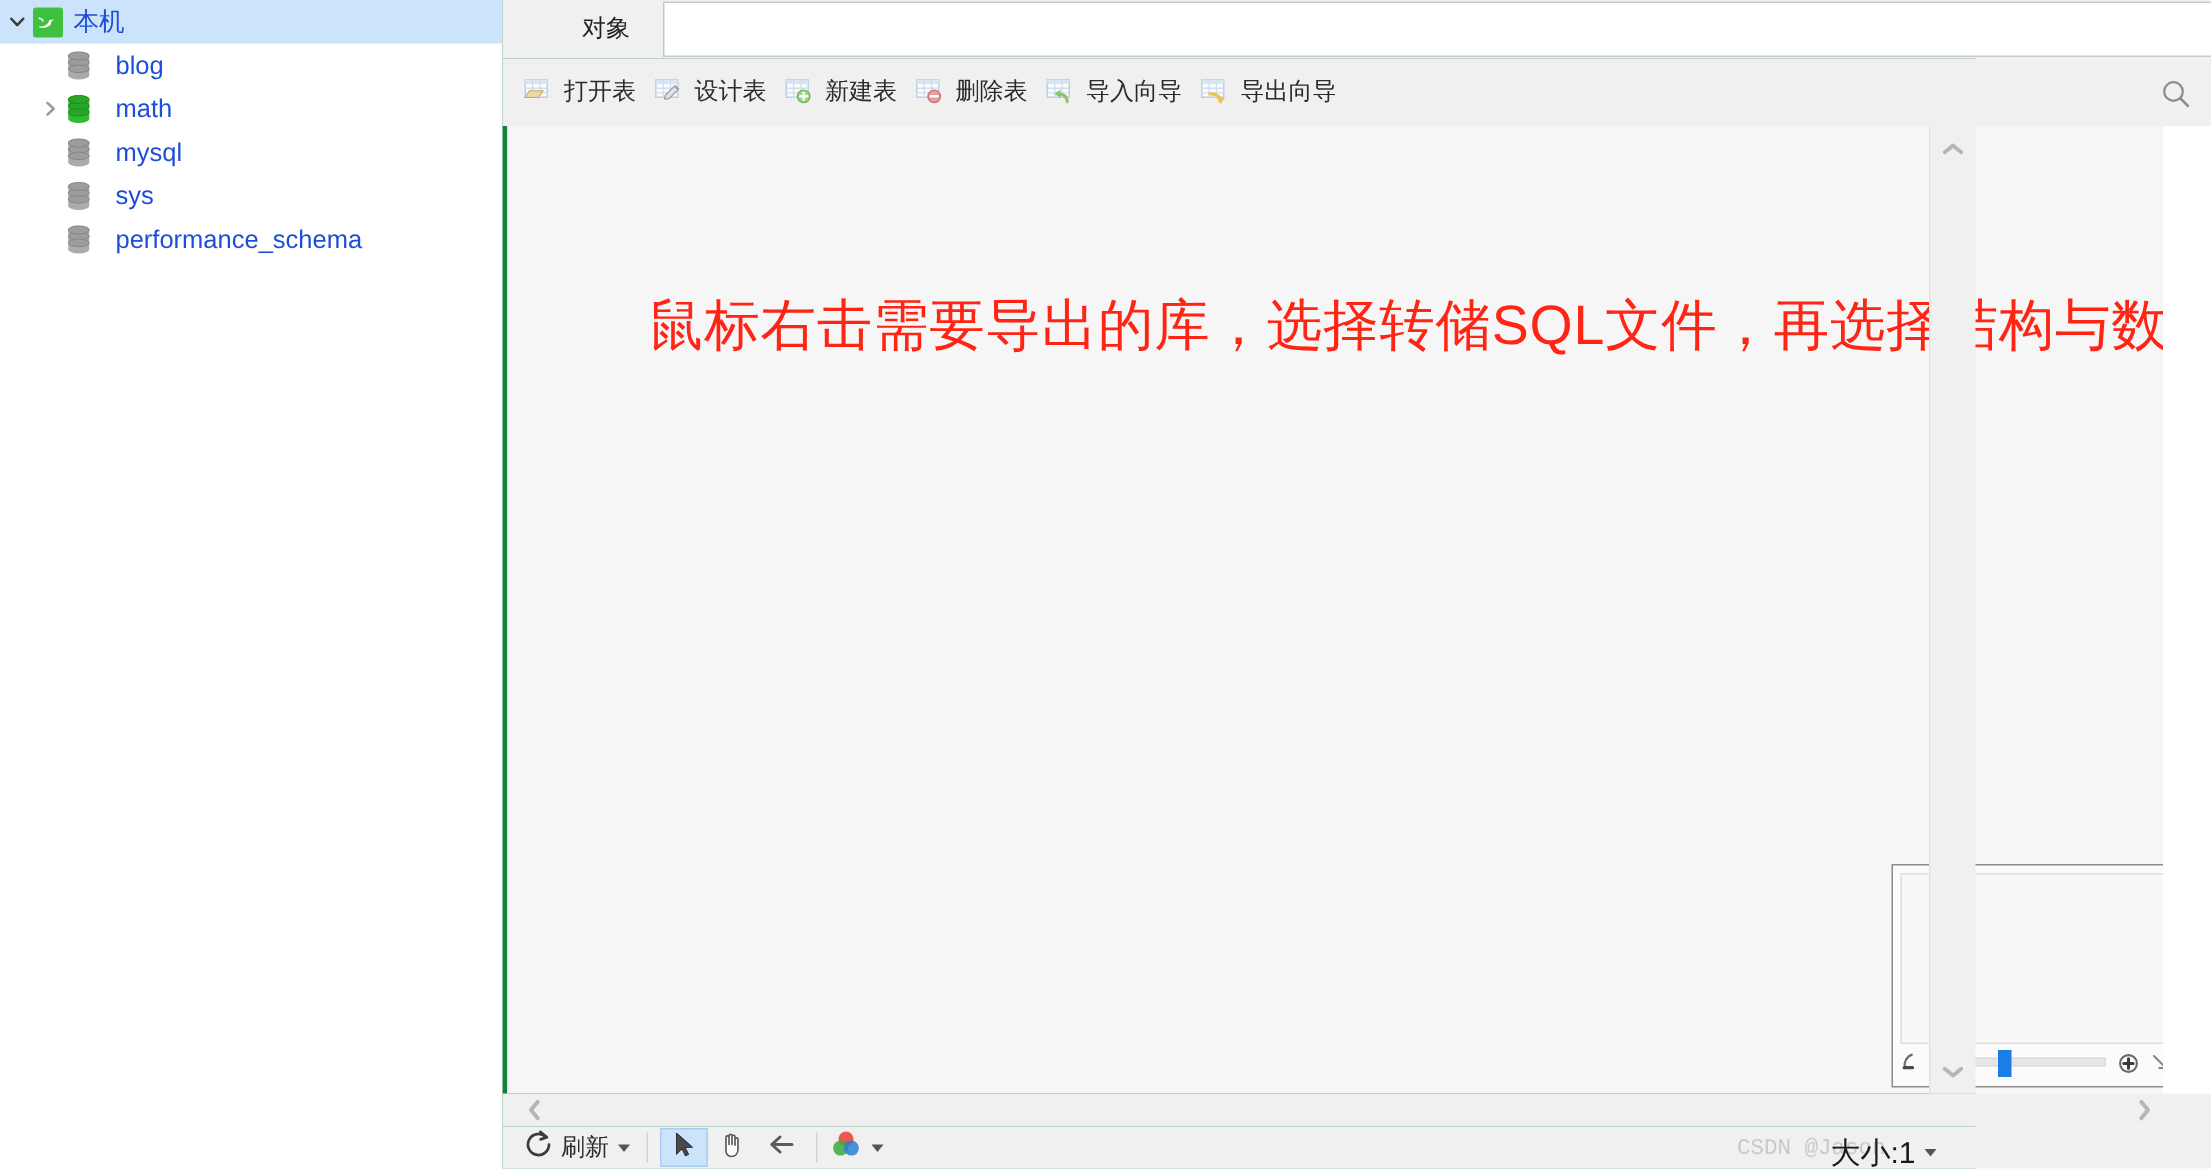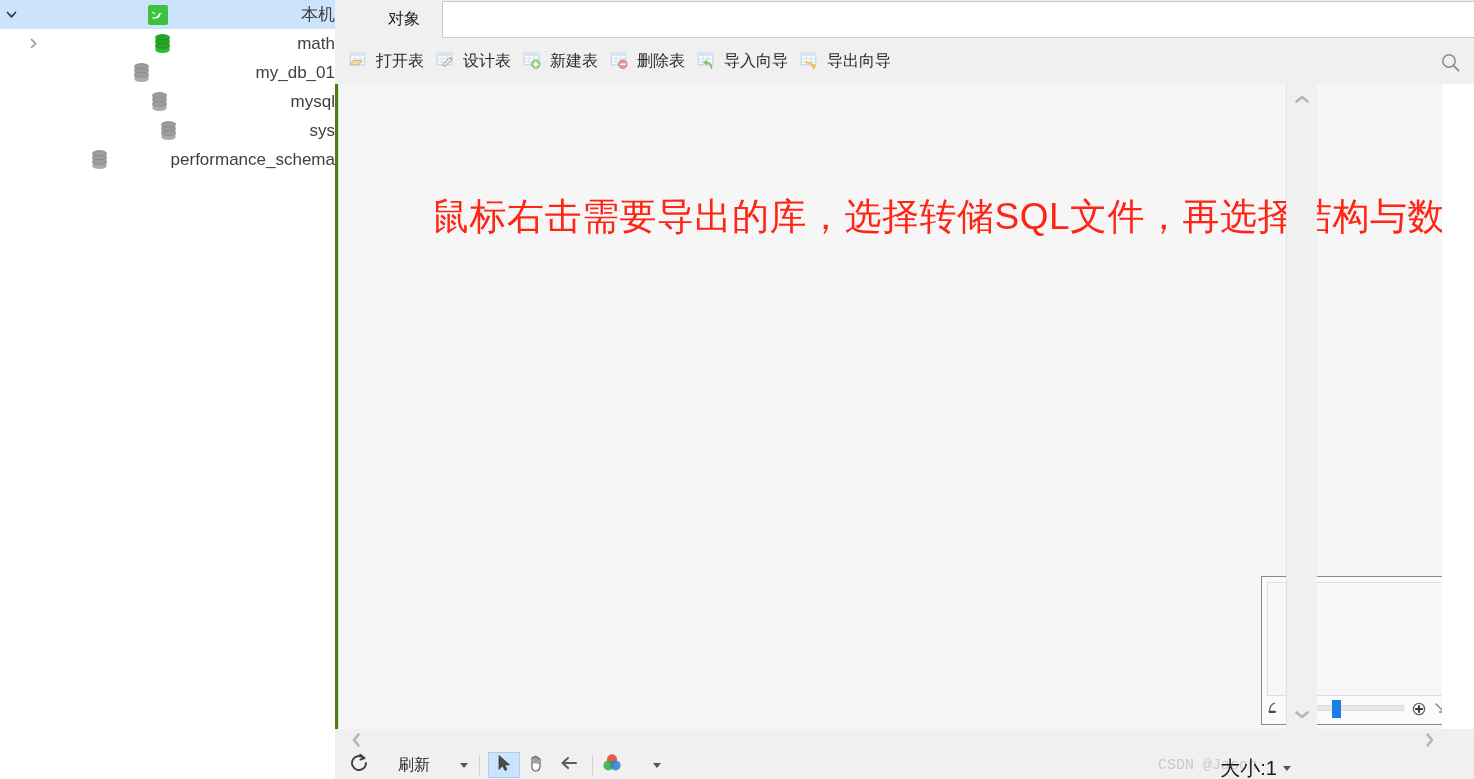--- a/index.html
+++ b/index.html
@@ -25,23 +25,22 @@
     width: 335px; height: 779px;
     background: #ffffff;
     overflow: hidden;
   }
   .tree-row {
     position: relative;
     height: 29px;
     display: flex;
     align-items: center;
     font-size: 17px;
-    color: #404040;
+    color: #1d4ed8;
     white-space: nowrap;
-    justify-content: space-between;
   }
   .tree-row.root {
     background: #cce4fb;
     height: 29px;
   }
   .twisty {
     width: 22px;
     min-width: 22px;
     display: flex;
     align-items: center;
@@ -66,21 +65,21 @@
     margin-right: 8px;
     display: block;
   }
   .tree-label { line-height: 1; }
 
   
   #rightpane {
     position: absolute;
     left: 335px; top: 0;
     width: 982px; height: 779px;
-    background: #4d7c0f;
+    background: #15803d;
   }
 
   
   #tabstrip {
     position: absolute;
     left: 0; top: 0;
     width: 1139px; height: 39px;
     background: #f0f0f0;
   }
   #tab-object {
@@ -254,21 +253,20 @@
     width: 1139px; height: 28px;
     background: #f0f0f0;
     display: flex;
     align-items: center;
   }
   .sb-item {
     display: flex;
     align-items: center;
     height: 26px;
     cursor: default;
-    gap: 24px;
   }
   #refresh-btn { margin-left: 10px; padding: 0 3px; }
   #refresh-label {
     font-size: 16px;
     color: #2b2b2b;
     margin-left: 4px;
   }
   .caret {
     width: 0; height: 0;
     border-left: 4px solid transparent;
@@ -330,51 +328,51 @@
         <svg width="16" height="16" viewBox="0 0 16 16">
           <path d="M2 10.5c2.6.4 4.6-.6 6-2.2.5-.6.4-1.6 1.3-2 .9-.4 1.9.1 2.6-.6-.3 1.1-1.2 1.4-2 1.6.5.7.2 1.8-.6 2.6C8 11.3 5.2 12 2.4 11.4z" fill="#ffffff"></path>
           <circle cx="10.6" cy="5.6" r="0.5" fill="#3ec13e"></circle>
           <path d="M2.2 5.2c1.1.1 2 .7 2.4 1.7" fill="none" stroke="#ffffff" stroke-width="1.1" stroke-linecap="round"></path>
         </svg>
       </span>
       <span class="tree-label">本机</span>
     </div>
 
     <div id="db-list">
-        <div class="tree-row">
-          <span class="twisty" style="margin-left: 22px;">
-            <svg width="13" height="13" viewBox="0 0 13 13">
-              <path d="M4.6 2.6 L8.8 6.5 L4.6 10.4" fill="none" stroke="#9a9a9a" stroke-width="1.7" stroke-linecap="round" stroke-linejoin="round"></path>
-            </svg>
-          </span>
-          <span style="display: flex; align-items: center; margin-right: 8px;">
-            <svg class="db-icon" viewBox="0 0 17 20">
-              <ellipse cx="8.5" cy="3.3" rx="7" ry="2.7" fill="#27a627"></ellipse>
-              <rect x="1.5" y="3.3" width="14" height="13" fill="#2fba2f"></rect>
-              <ellipse cx="8.5" cy="16.3" rx="7" ry="2.7" fill="#2fba2f"></ellipse>
-              <ellipse cx="8.5" cy="7.6" rx="7" ry="2.5" fill="#27a627" stroke="#1d8a1d" stroke-width="0.6"></ellipse>
-              <ellipse cx="8.5" cy="11.9" rx="7" ry="2.5" fill="#27a627" stroke="#1d8a1d" stroke-width="0.6"></ellipse>
-              <ellipse cx="8.5" cy="3.3" rx="7" ry="2.7" fill="#27a627" stroke="#1d8a1d" stroke-width="0.6"></ellipse>
-            </svg>
-          </span>
-          <span class="tree-label">math</span>
-        </div>
         <div class="tree-row">
           <span class="twisty" style="margin-left: 22px;"></span>
           <span style="display: flex; align-items: center; margin-right: 8px;">
             <svg class="db-icon" viewBox="0 0 17 20">
               <ellipse cx="8.5" cy="3.3" rx="7" ry="2.7" fill="#9d9d9d"></ellipse>
               <rect x="1.5" y="3.3" width="14" height="13" fill="#ababab"></rect>
               <ellipse cx="8.5" cy="16.3" rx="7" ry="2.7" fill="#ababab"></ellipse>
               <ellipse cx="8.5" cy="7.6" rx="7" ry="2.5" fill="#9d9d9d" stroke="#828282" stroke-width="0.6"></ellipse>
               <ellipse cx="8.5" cy="11.9" rx="7" ry="2.5" fill="#9d9d9d" stroke="#828282" stroke-width="0.6"></ellipse>
               <ellipse cx="8.5" cy="3.3" rx="7" ry="2.7" fill="#9d9d9d" stroke="#828282" stroke-width="0.6"></ellipse>
             </svg>
           </span>
-          <span class="tree-label">my_db_01</span>
+          <span class="tree-label">blog</span>
+        </div>
+        <div class="tree-row">
+          <span class="twisty" style="margin-left: 22px;">
+            <svg width="13" height="13" viewBox="0 0 13 13">
+              <path d="M4.6 2.6 L8.8 6.5 L4.6 10.4" fill="none" stroke="#9a9a9a" stroke-width="1.7" stroke-linecap="round" stroke-linejoin="round"></path>
+            </svg>
+          </span>
+          <span style="display: flex; align-items: center; margin-right: 8px;">
+            <svg class="db-icon" viewBox="0 0 17 20">
+              <ellipse cx="8.5" cy="3.3" rx="7" ry="2.7" fill="#27a627"></ellipse>
+              <rect x="1.5" y="3.3" width="14" height="13" fill="#2fba2f"></rect>
+              <ellipse cx="8.5" cy="16.3" rx="7" ry="2.7" fill="#2fba2f"></ellipse>
+              <ellipse cx="8.5" cy="7.6" rx="7" ry="2.5" fill="#27a627" stroke="#1d8a1d" stroke-width="0.6"></ellipse>
+              <ellipse cx="8.5" cy="11.9" rx="7" ry="2.5" fill="#27a627" stroke="#1d8a1d" stroke-width="0.6"></ellipse>
+              <ellipse cx="8.5" cy="3.3" rx="7" ry="2.7" fill="#27a627" stroke="#1d8a1d" stroke-width="0.6"></ellipse>
+            </svg>
+          </span>
+          <span class="tree-label">math</span>
         </div>
         <div class="tree-row">
           <span class="twisty" style="margin-left: 22px;"></span>
           <span style="display: flex; align-items: center; margin-right: 8px;">
             <svg class="db-icon" viewBox="0 0 17 20">
               <ellipse cx="8.5" cy="3.3" rx="7" ry="2.7" fill="#9d9d9d"></ellipse>
               <rect x="1.5" y="3.3" width="14" height="13" fill="#ababab"></rect>
               <ellipse cx="8.5" cy="16.3" rx="7" ry="2.7" fill="#ababab"></ellipse>
               <ellipse cx="8.5" cy="7.6" rx="7" ry="2.5" fill="#9d9d9d" stroke="#828282" stroke-width="0.6"></ellipse>
               <ellipse cx="8.5" cy="11.9" rx="7" ry="2.5" fill="#9d9d9d" stroke="#828282" stroke-width="0.6"></ellipse>

